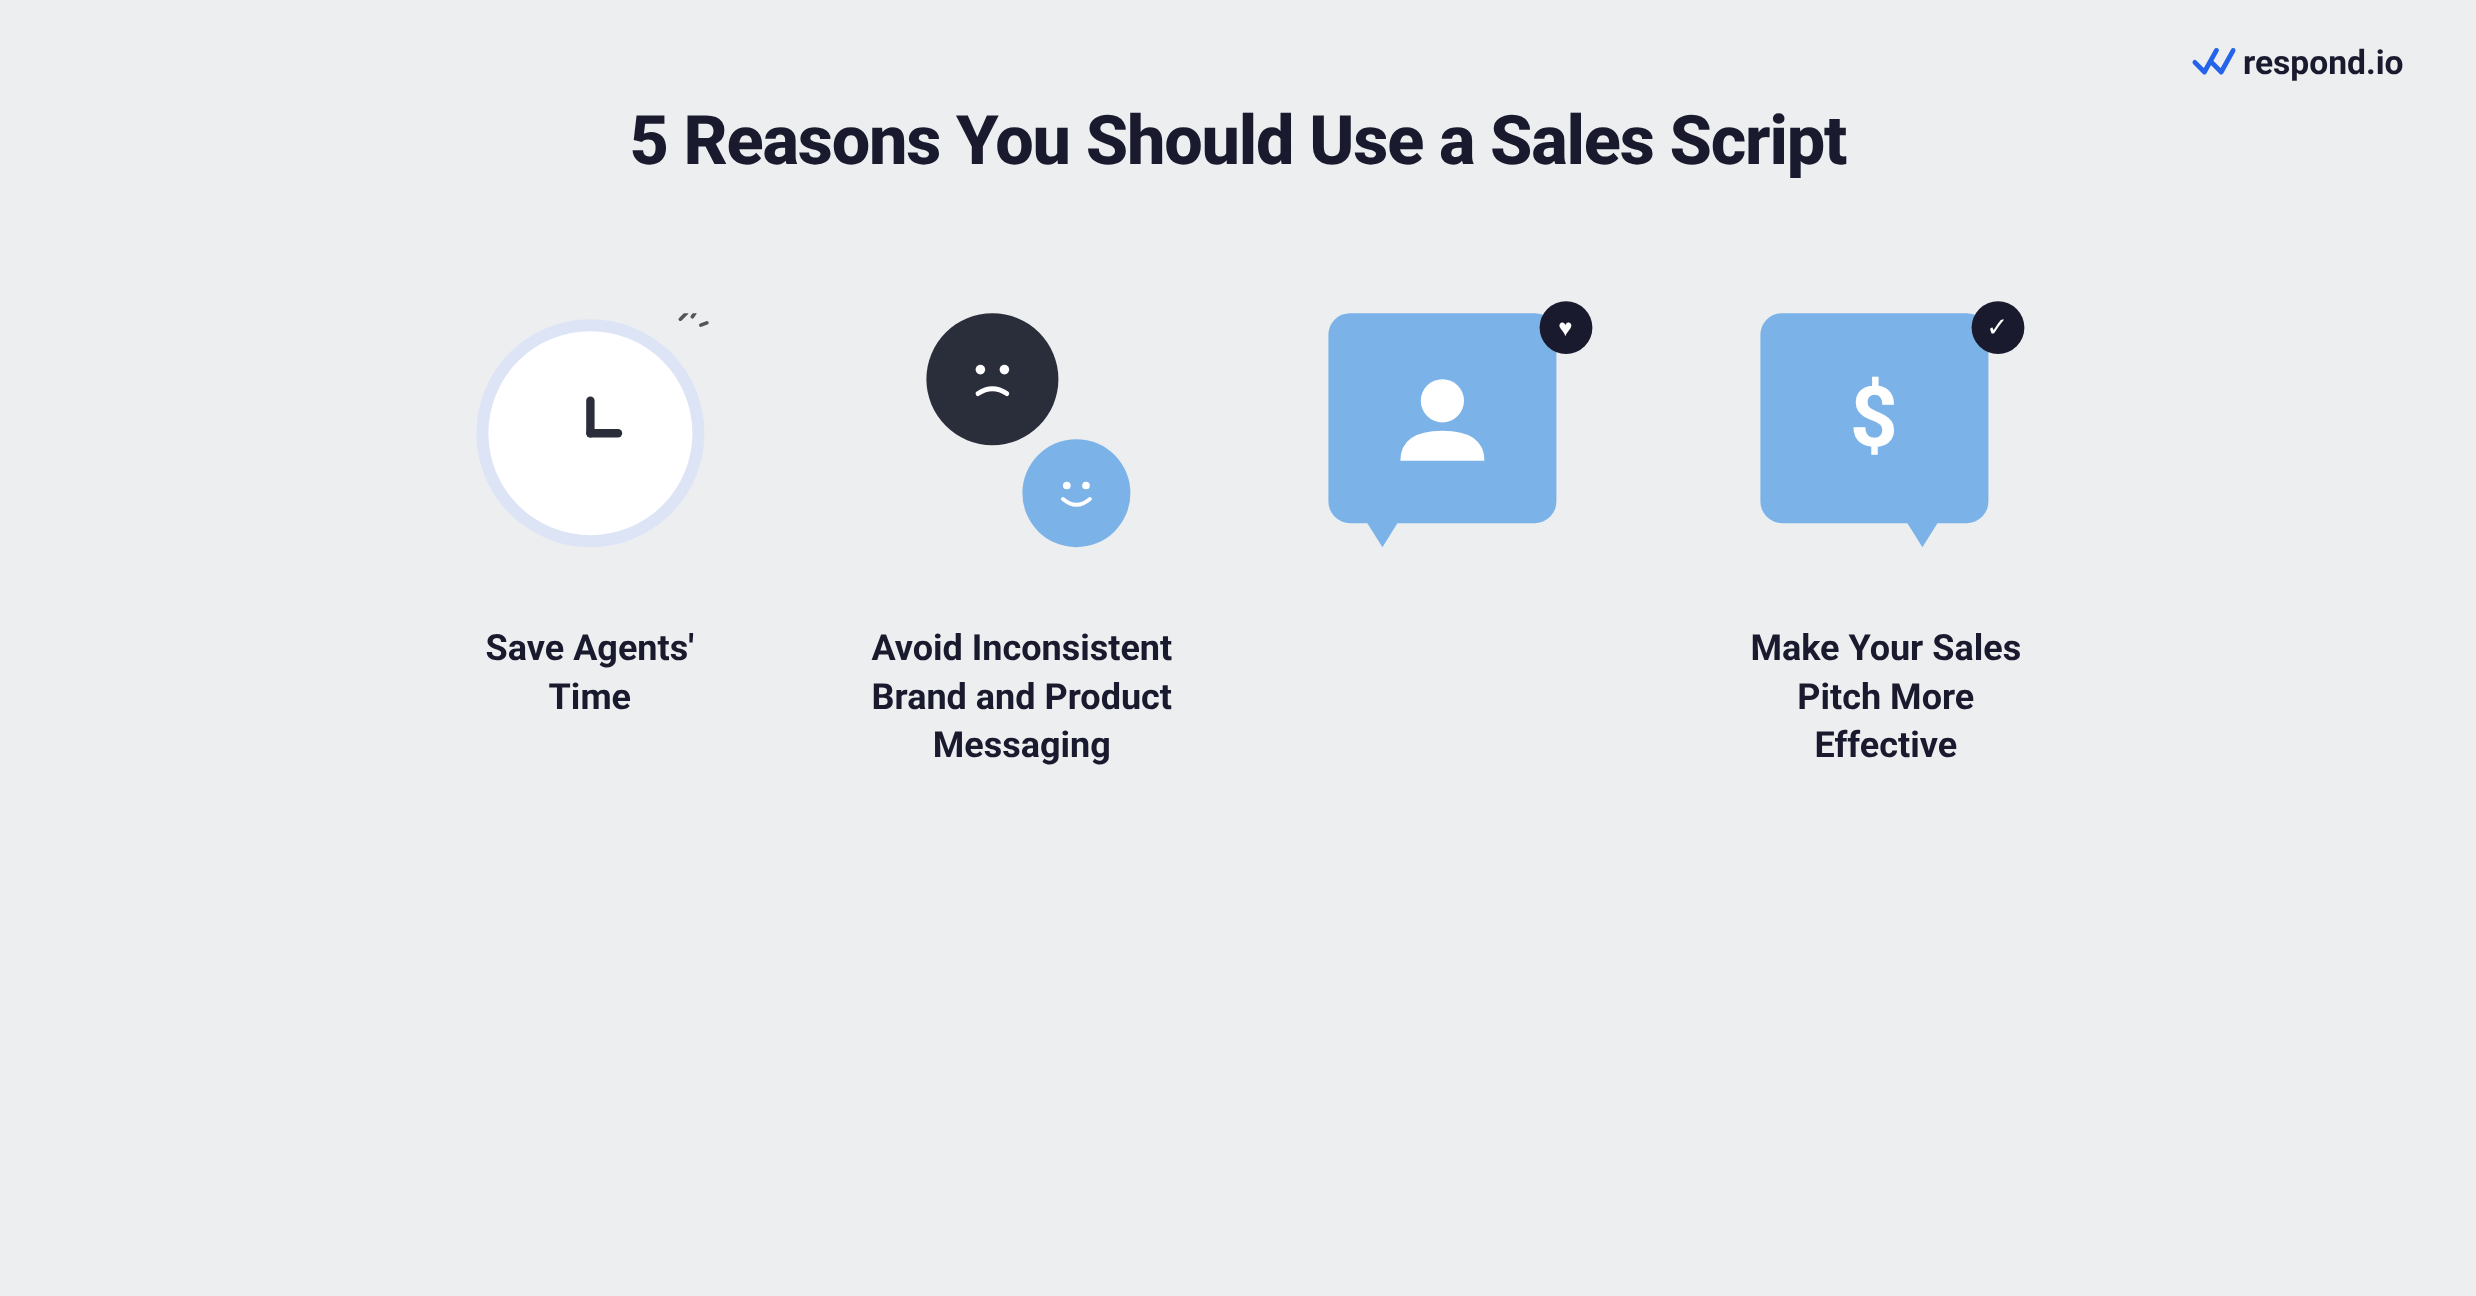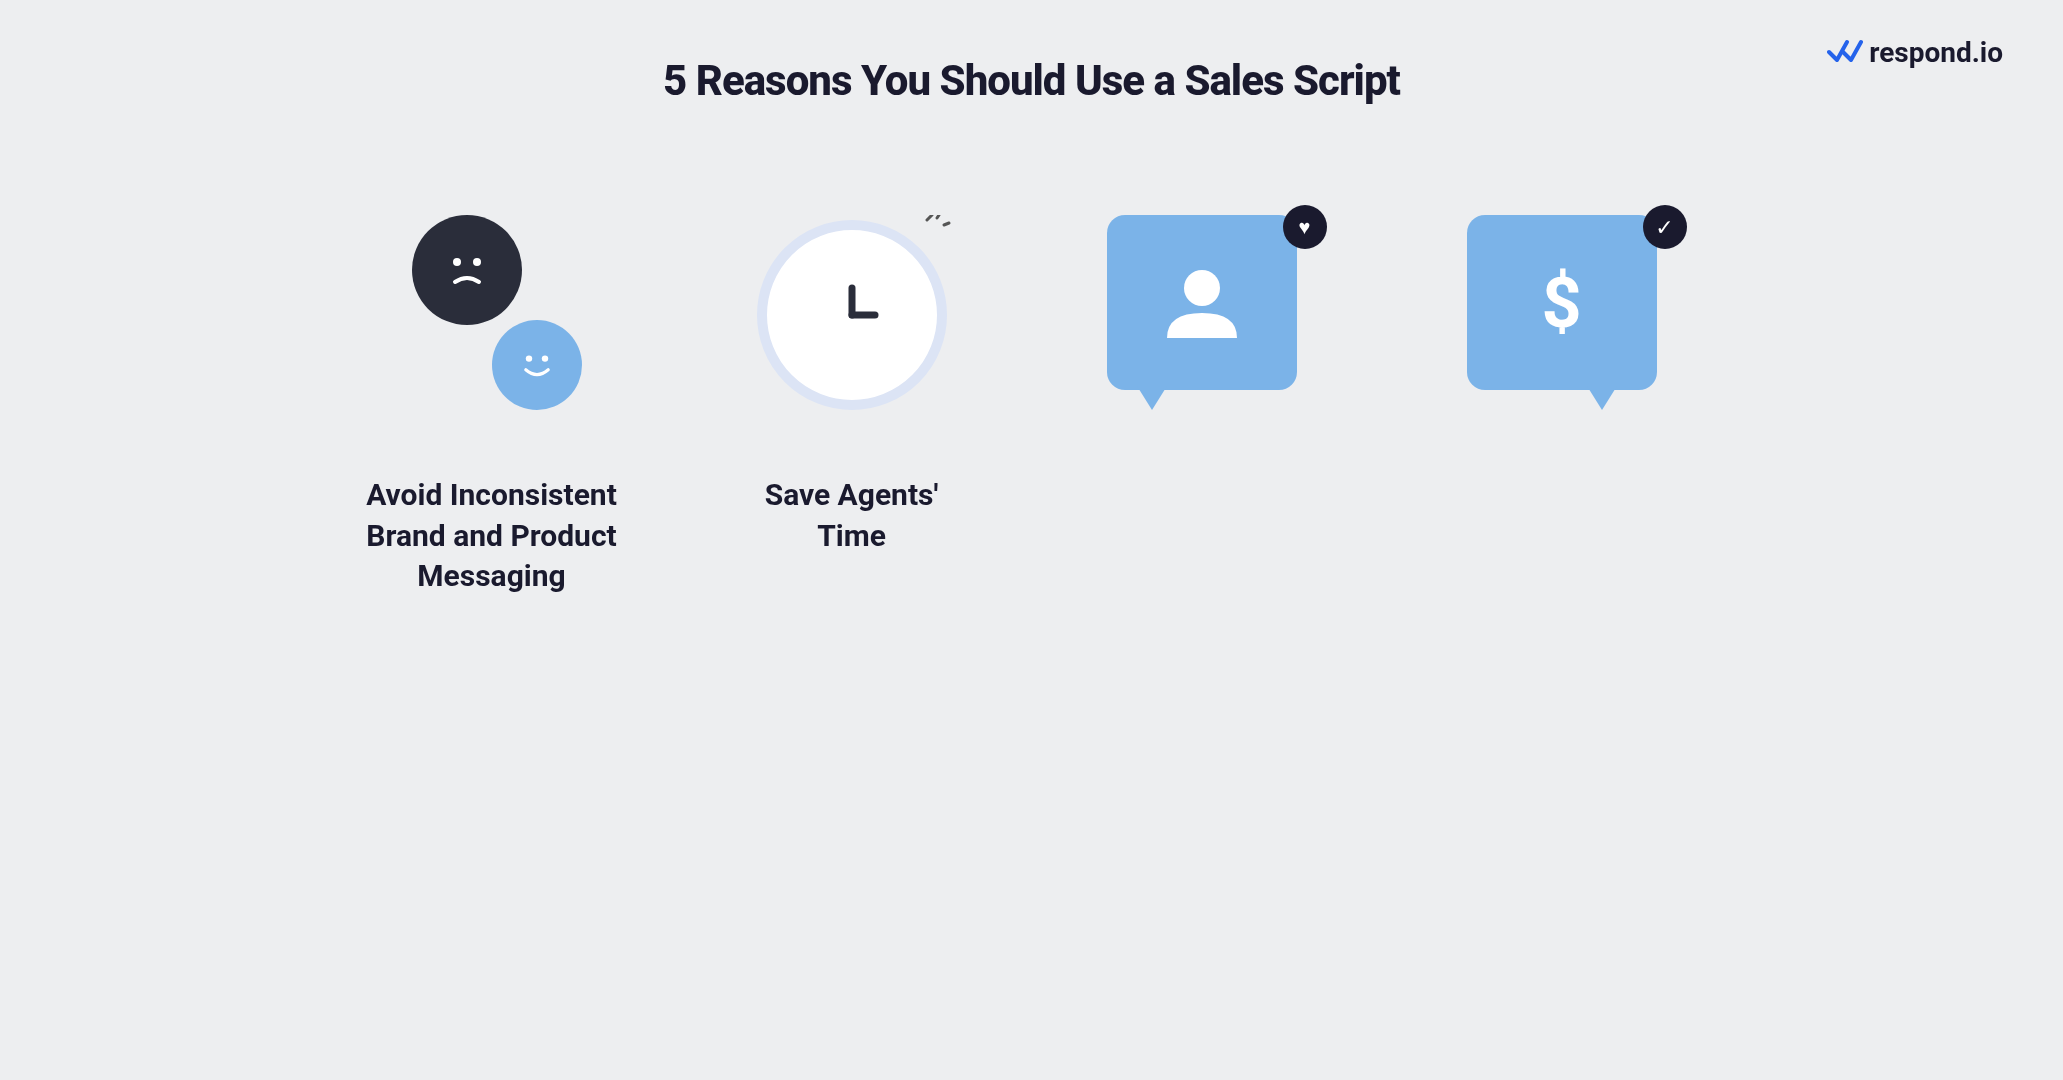--- a/index.html
+++ b/index.html
@@ -42,22 +42,22 @@
       line-height: 1;
     }
 
     .logo-text {
       font-size: 28px;
       font-weight: 700;
       color: #1a1a2e;
     }
 
     .main-title {
-      margin-top: 56px;
-      font-size: 42px;
+      margin-top: 84px;
+      font-size: 57px;
       font-weight: 800;
       color: #1a1a2e;
       text-align: center;
       letter-spacing: -1px;
     }
 
     .cards-row {
       display: flex;
       flex-direction: row;
       align-items: flex-start;
@@ -273,65 +273,65 @@
     </span>
     <span class="logo-text">respond.io</span>
   </div>
 
   <h1 class="main-title">5 Reasons You Should Use a Sales Script</h1>
 
   <div class="cards-row">
 
     <div class="card">
       <div class="icon-area">
-        <div class="emoji-faces">
-
-          <div class="face-sad">
-            <svg viewBox="0 0 60 60" fill="none">
-
-              <circle cx="20" cy="22" r="4" fill="white"></circle>
-              <circle cx="40" cy="22" r="4" fill="white"></circle>
-
-              <path d="M18 42 Q30 34 42 42" stroke="white" stroke-width="4" stroke-linecap="round" fill="none"></path>
-            </svg>
-          </div>
-
-          <div class="face-happy">
-            <svg viewBox="0 0 60 60" fill="none">
-
-              <circle cx="20" cy="22" r="4" fill="white"></circle>
-              <circle cx="40" cy="22" r="4" fill="white"></circle>
-
-              <path d="M16 36 Q30 48 44 36" stroke="white" stroke-width="4" stroke-linecap="round" fill="none"></path>
-            </svg>
-          </div>
-        </div>
-      </div>
-      <div class="card-label">Avoid Inconsistent<br>Brand and Product<br>Messaging</div>
-    </div>
-
-    <div class="card">
-      <div class="icon-area">
         <div class="clock-circle">
           <svg width="90" height="90" viewBox="0 0 90 90" fill="none">
 
             <line x1="45" y1="18" x2="45" y2="45" stroke="#2a2d3a" stroke-width="7" stroke-linecap="round"></line>
             <line x1="45" y1="45" x2="68" y2="45" stroke="#2a2d3a" stroke-width="7" stroke-linecap="round"></line>
           </svg>
         </div>
 
         <div style="position:absolute; top:10px; right:10px;">
           <svg width="30" height="35" viewBox="0 0 30 35" fill="none">
             <line x1="5" y1="5" x2="10" y2="0" stroke="#555" stroke-width="3" stroke-linecap="round"></line>
             <line x1="15" y1="3" x2="17" y2="0" stroke="#555" stroke-width="3" stroke-linecap="round"></line>
             <line x1="22" y1="10" x2="27" y2="8" stroke="#555" stroke-width="3" stroke-linecap="round"></line>
           </svg>
         </div>
       </div>
       <div class="card-label">Save Agents'<br>Time</div>
+    </div>
+
+    <div class="card">
+      <div class="icon-area">
+        <div class="emoji-faces">
+
+          <div class="face-sad">
+            <svg viewBox="0 0 60 60" fill="none">
+
+              <circle cx="20" cy="22" r="4" fill="white"></circle>
+              <circle cx="40" cy="22" r="4" fill="white"></circle>
+
+              <path d="M18 42 Q30 34 42 42" stroke="white" stroke-width="4" stroke-linecap="round" fill="none"></path>
+            </svg>
+          </div>
+
+          <div class="face-happy">
+            <svg viewBox="0 0 60 60" fill="none">
+
+              <circle cx="20" cy="22" r="4" fill="white"></circle>
+              <circle cx="40" cy="22" r="4" fill="white"></circle>
+
+              <path d="M16 36 Q30 48 44 36" stroke="white" stroke-width="4" stroke-linecap="round" fill="none"></path>
+            </svg>
+          </div>
+        </div>
+      </div>
+      <div class="card-label">Avoid Inconsistent<br>Brand and Product<br>Messaging</div>
     </div>
 
     <div class="card">
       <div class="icon-area">
         <div class="chat-person">
           <div class="chat-bubble-blue">
 
             <svg width="90" height="90" viewBox="0 0 90 90" fill="white">
               <circle cx="45" cy="30" r="18" fill="white"></circle>
               <path d="M10 80 Q10 55 45 55 Q80 55 80 80" fill="white"></path>
@@ -344,17 +344,18 @@
 
     <div class="card">
       <div class="icon-area">
         <div class="chat-dollar">
           <div class="chat-bubble-dollar">
             <span class="dollar-text">$</span>
           </div>
           <div class="check-badge">✓</div>
         </div>
       </div>
+      <div class="card-label">Make Your Sales<br>Pitch More<br>Effective</div>
     </div>
 
 
   </div>
 </div>
 
 </body></html>

